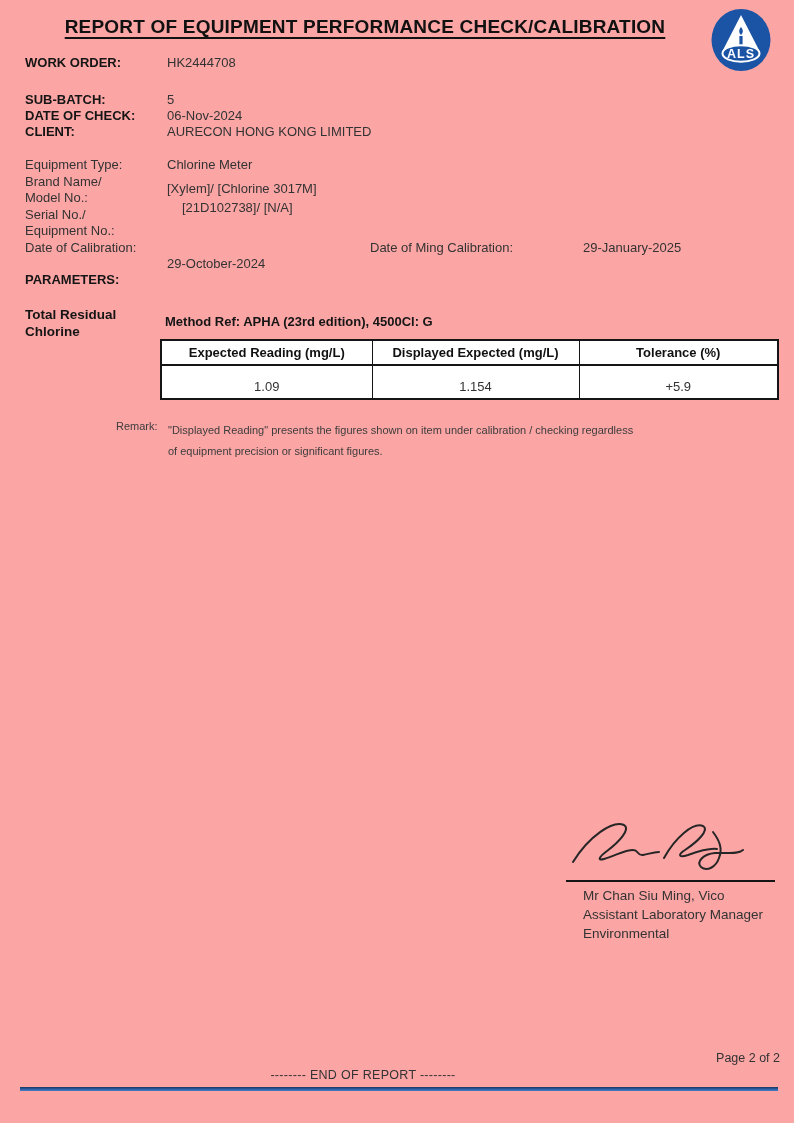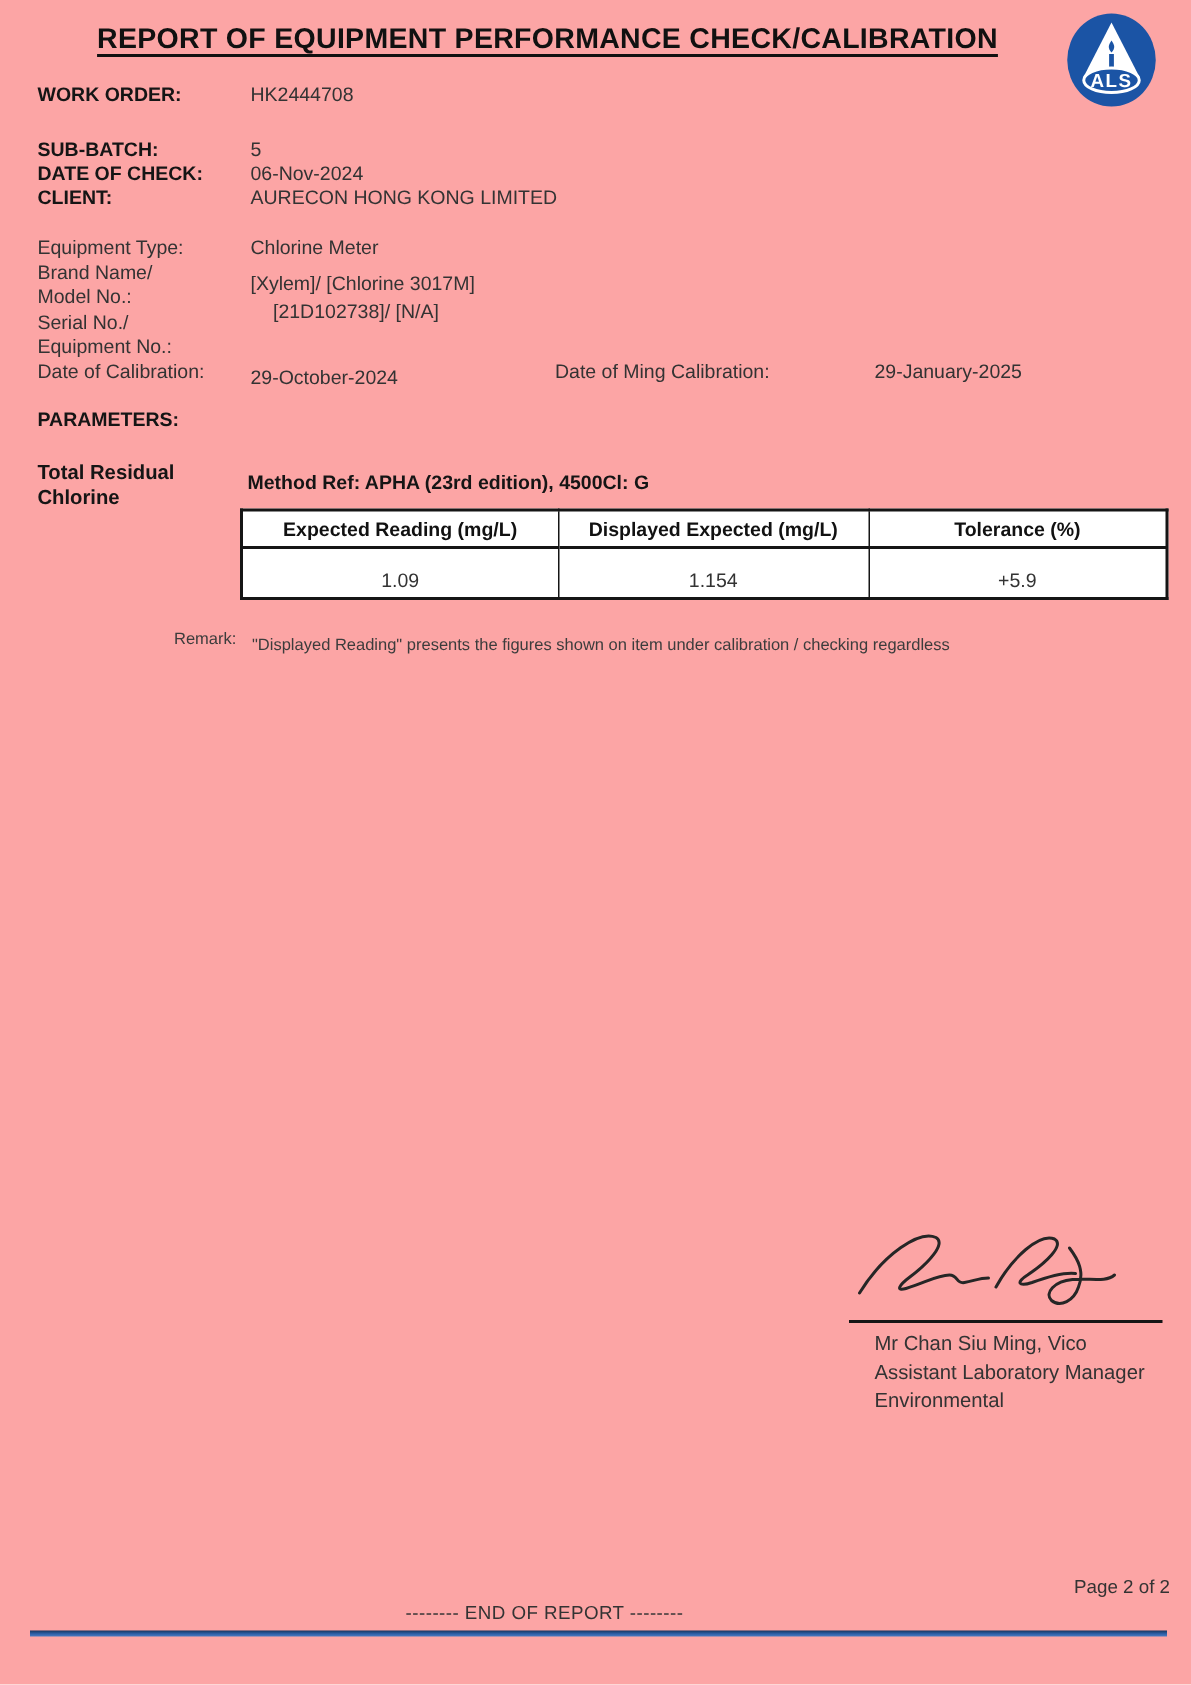--- a/index.html
+++ b/index.html
@@ -134,21 +134,21 @@
 
   <div class="abs lbl-reg" style="left:25px; top:174px;">Brand Name/</div>
   <div class="abs lbl-reg" style="left:25px; top:190px;">Model No.:</div>
   <div class="abs val" style="left:167px; top:181px;">[Xylem]/ [Chlorine 3017M]</div>
 
   <div class="abs lbl-reg" style="left:25px; top:207px;">Serial No./</div>
   <div class="abs lbl-reg" style="left:25px; top:223px;">Equipment No.:</div>
   <div class="abs val" style="left:167px; top:200px;margin-left:15px;">[21D102738]/ [N/A]</div>
 
   <div class="abs lbl-reg" style="left:25px; top:240px;">Date of Calibration:</div>
-  <div class="abs val" style="left:167px; top:244px;text-align:center;">29-October-2024</div>
+  <div class="abs val" style="left:167px; top:256px;text-align:center;">29-October-2024</div>
   <div class="abs lbl-reg" style="left:370px; top:240px;">Date of Ming Calibration:</div>
   <div class="abs val" style="left:583px; top:240px;">29-January-2025</div>
 
   <div class="abs lbl" style="left:25px; top:272px;">PARAMETERS:</div>
 
   <div class="abs param-name" style="left:25px; top:306px;">Total Residual</div>
   <div class="abs param-name" style="left:25px; top:323px;">Chlorine</div>
   <div class="abs method-ref" style="left:165px; top:314px;">Method Ref: APHA (23rd edition), 4500Cl: G</div>
 
   <div class="abs" style="left:160px; top:339px;">
@@ -170,20 +170,21 @@
           <td>1.09</td>
           <td>1.154</td>
           <td>+5.9</td>
         </tr>
       </tbody>
     </table>
   </div>
 
   <div class="abs remark-lbl" style="left:116px; top:420px;">Remark:</div>
   <div class="abs remark-text" style="left:168px; top:420px;">"Displayed Reading" presents the figures shown on item under calibration / checking regardless</div>
+  <div class="abs remark-text" style="left:168px; top:441px;">of equipment precision or significant figures.</div>
 
   <div class="abs" style="left:567px; top:806px;">
     <svg width="185" height="74" viewBox="0 0 185 74">
       <g fill="none" stroke="#262626" stroke-width="2" stroke-linecap="round">
         <path d="M6 56 C 22 30, 46 14, 57 19 C 64 23, 52 36, 40 45 C 32 51, 30 55, 37 53 C 50 49, 58 44, 66 44 C 72 44, 70 50, 76 49 C 82 48, 86 46, 92 46"></path>
         <path d="M97 52 C 108 32, 126 16, 136 20 C 143 24, 130 36, 118 44 C 110 49, 112 52, 121 49 C 132 45, 142 42, 150 43"></path>
         <path d="M146 26 C 152 34, 156 42, 152 52 C 149 61, 140 66, 134 61 C 129 56, 136 48, 148 47 C 160 46, 170 49, 176 44"></path>
       </g>
     </svg>
   </div>

